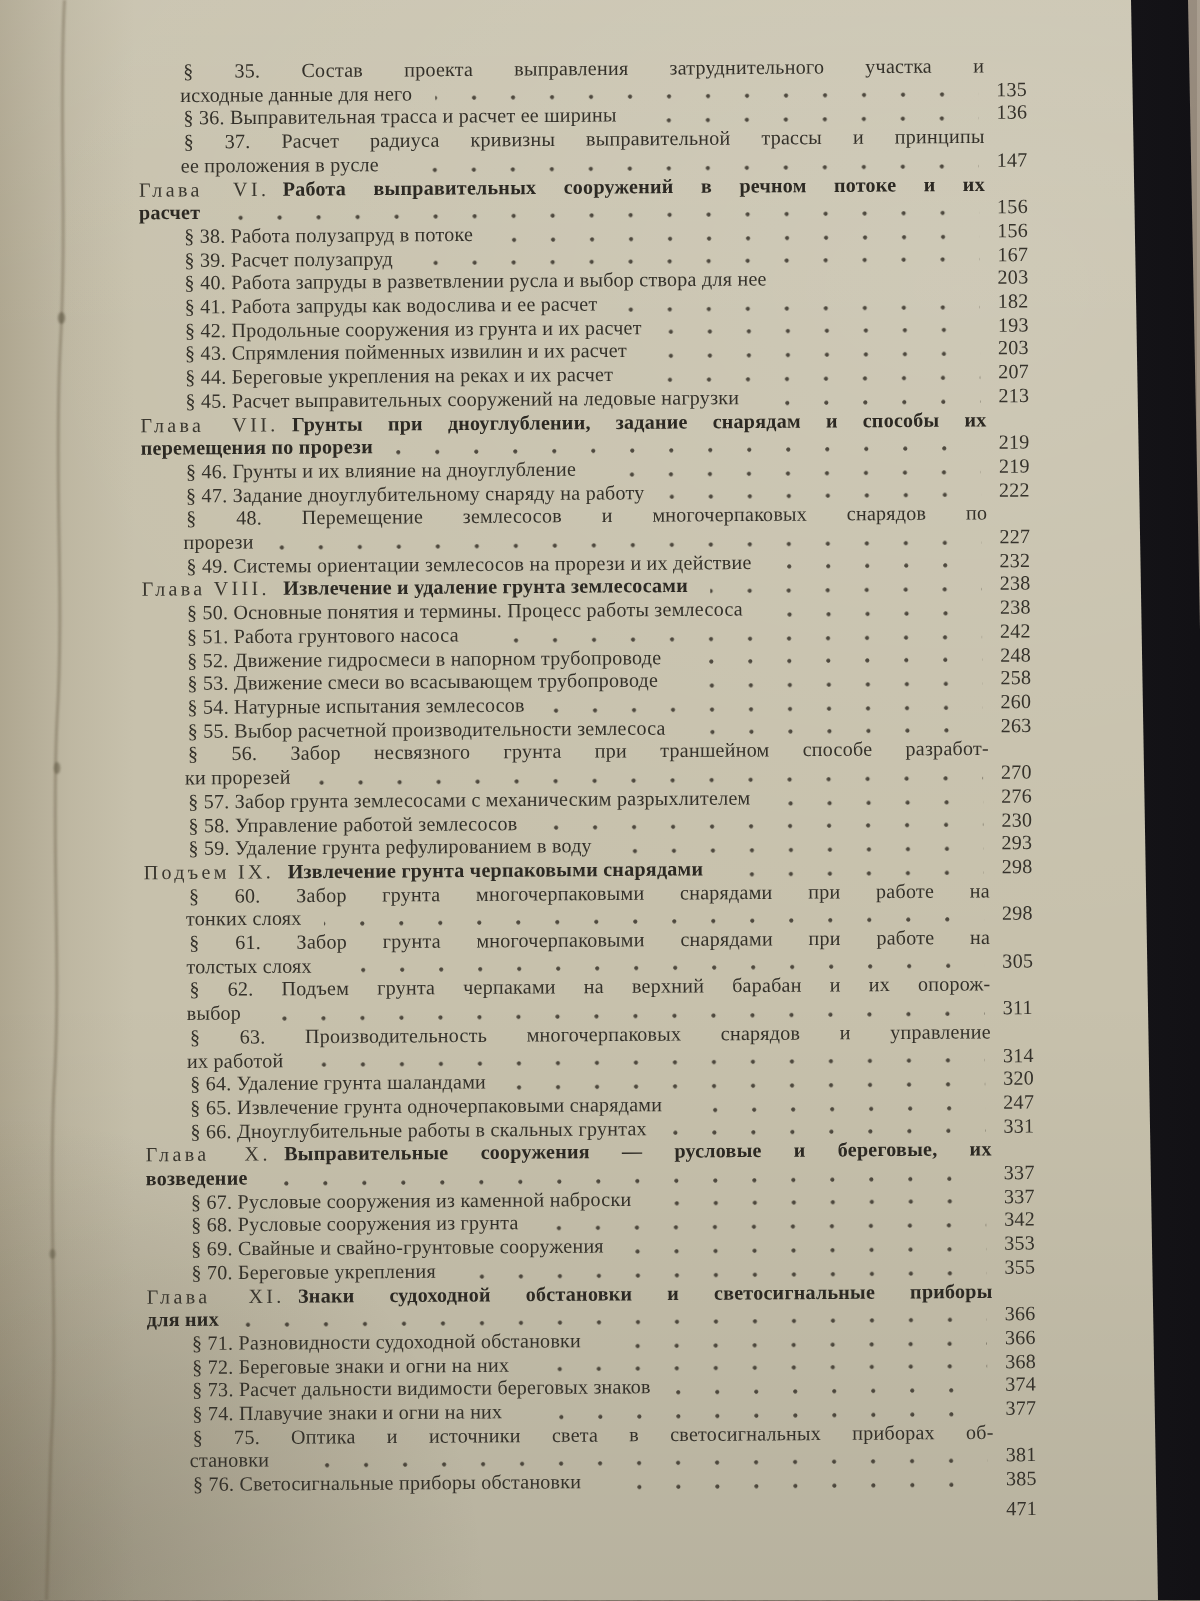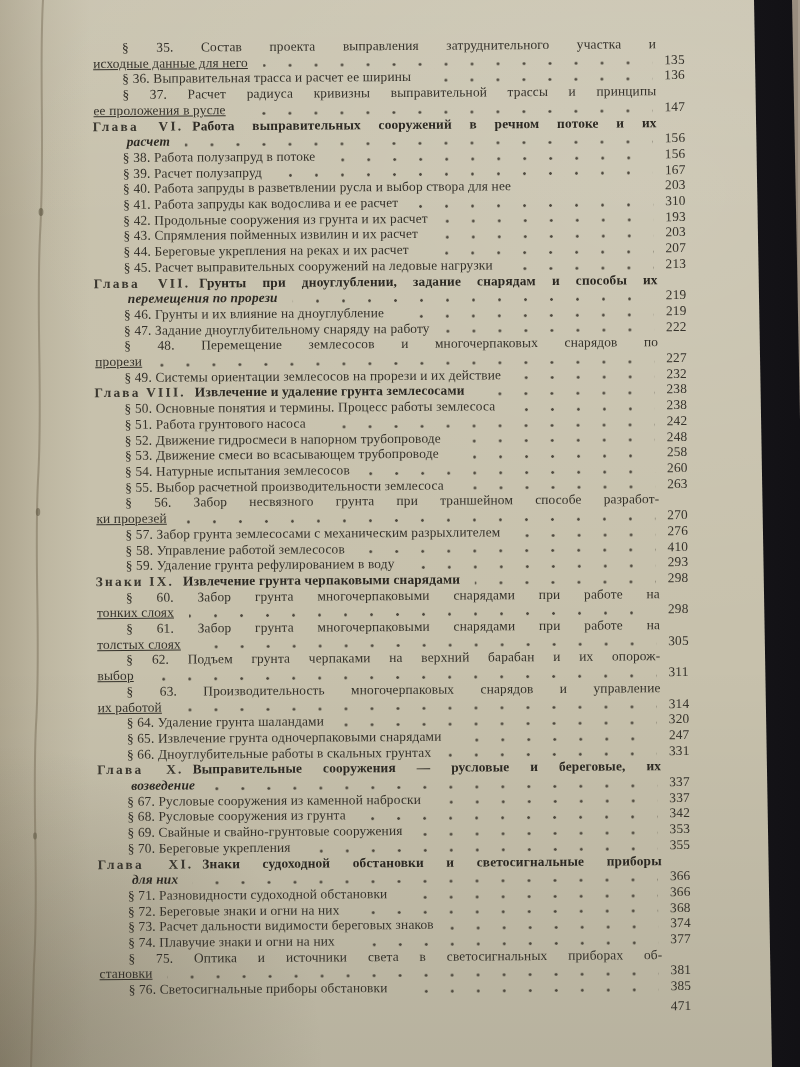--- a/index.html
+++ b/index.html
@@ -39,24 +39,24 @@
   .toc{
     position:absolute;left:92px;top:38px;width:620px;
     transform:rotate(-0.4deg);transform-origin:50% 0;
     font-size:13.4px;line-height:15.7px;letter-spacing:.15px;
     color:#34312a;
   }
   .row{display:flex;}
   .txt{white-space:nowrap;}
   .row.full .txt{flex:1;white-space:normal;text-align:justify;text-align-last:justify;padding-right:56px;}
   .k-sec  .txt{margin-left:30px;}
-  .k-sec2 .txt{margin-left:1px;text-decoration:underline;}
-  .k-ch2  .txt{margin-left:34px;font-style:italic;}
+  .k-sec2 .txt{margin-left:28px;}
+  .k-ch2  .txt{}
   .bld{font-weight:bold;color:#2c2923;}
-  .pfx{letter-spacing:2.2px;margin-right:9px;font-weight:bold;color:#3a372f;}
+  .pfx{letter-spacing:2.2px;margin-right:9px;font-weight:normal;color:#3a372f;}
   .leader{flex:1;position:relative;margin:0 10px 0 13px;}
   .leader:not(.empty)::after{
     content:"";position:absolute;left:2px;right:2px;bottom:3px;height:3px;
     background-image:radial-gradient(circle at 1.5px 1.5px, rgba(56,51,42,.85) 1.1px, rgba(0,0,0,0) 1.6px);
     background-size:26px 3px;background-repeat:repeat-x;background-position:right bottom;
   }
   .num{flex:none;width:48px;text-align:left;color:#35322b;}
   .k-solo{margin-top:4px;}
 </style>
 </head>
@@ -112,21 +112,21 @@
           <span class="num">167</span>
         </div>
         <div class="row k-sec">
           <span class="txt"><span>§ 40. Работа запруды в разветвлении русла и выбор створа для нее</span></span>
           <span class="leader empty"></span>
           <span class="num">203</span>
         </div>
         <div class="row k-sec">
           <span class="txt"><span>§ 41. Работа запруды как водослива и ее расчет</span></span>
           <span class="leader"></span>
-          <span class="num">310</span>
+          <span class="num">182</span>
         </div>
         <div class="row k-sec">
           <span class="txt"><span>§ 42. Продольные сооружения из грунта и их расчет</span></span>
           <span class="leader"></span>
           <span class="num">193</span>
         </div>
         <div class="row k-sec">
           <span class="txt"><span>§ 43. Спрямления пойменных извилин и их расчет</span></span>
           <span class="leader"></span>
           <span class="num">203</span>
@@ -216,29 +216,29 @@
           <span class="num">270</span>
         </div>
         <div class="row k-sec">
           <span class="txt"><span>§ 57. Забор грунта землесосами с механическим разрыхлителем</span></span>
           <span class="leader"></span>
           <span class="num">276</span>
         </div>
         <div class="row k-sec">
           <span class="txt"><span>§ 58. Управление работой землесосов</span></span>
           <span class="leader"></span>
-          <span class="num">410</span>
+          <span class="num">230</span>
         </div>
         <div class="row k-sec">
           <span class="txt"><span>§ 59. Удаление грунта рефулированием в воду</span></span>
           <span class="leader"></span>
           <span class="num">293</span>
         </div>
         <div class="row k-ch">
-          <span class="txt"><span class="pfx">Знаки IX.</span><span class="bld">Извлечение грунта черпаковыми снарядами</span></span>
+          <span class="txt"><span class="pfx">Подъем IX.</span><span class="bld">Извлечение грунта черпаковыми снарядами</span></span>
           <span class="leader"></span>
           <span class="num">298</span>
         </div>
         <div class="row k-sec full">
           <span class="txt"><span>§ 60. Забор грунта многочерпаковыми снарядами при работе на</span></span>
         </div>
         <div class="row k-sec2">
           <span class="txt"><span>тонких слоях</span></span>
           <span class="leader"></span>
           <span class="num">298</span>

